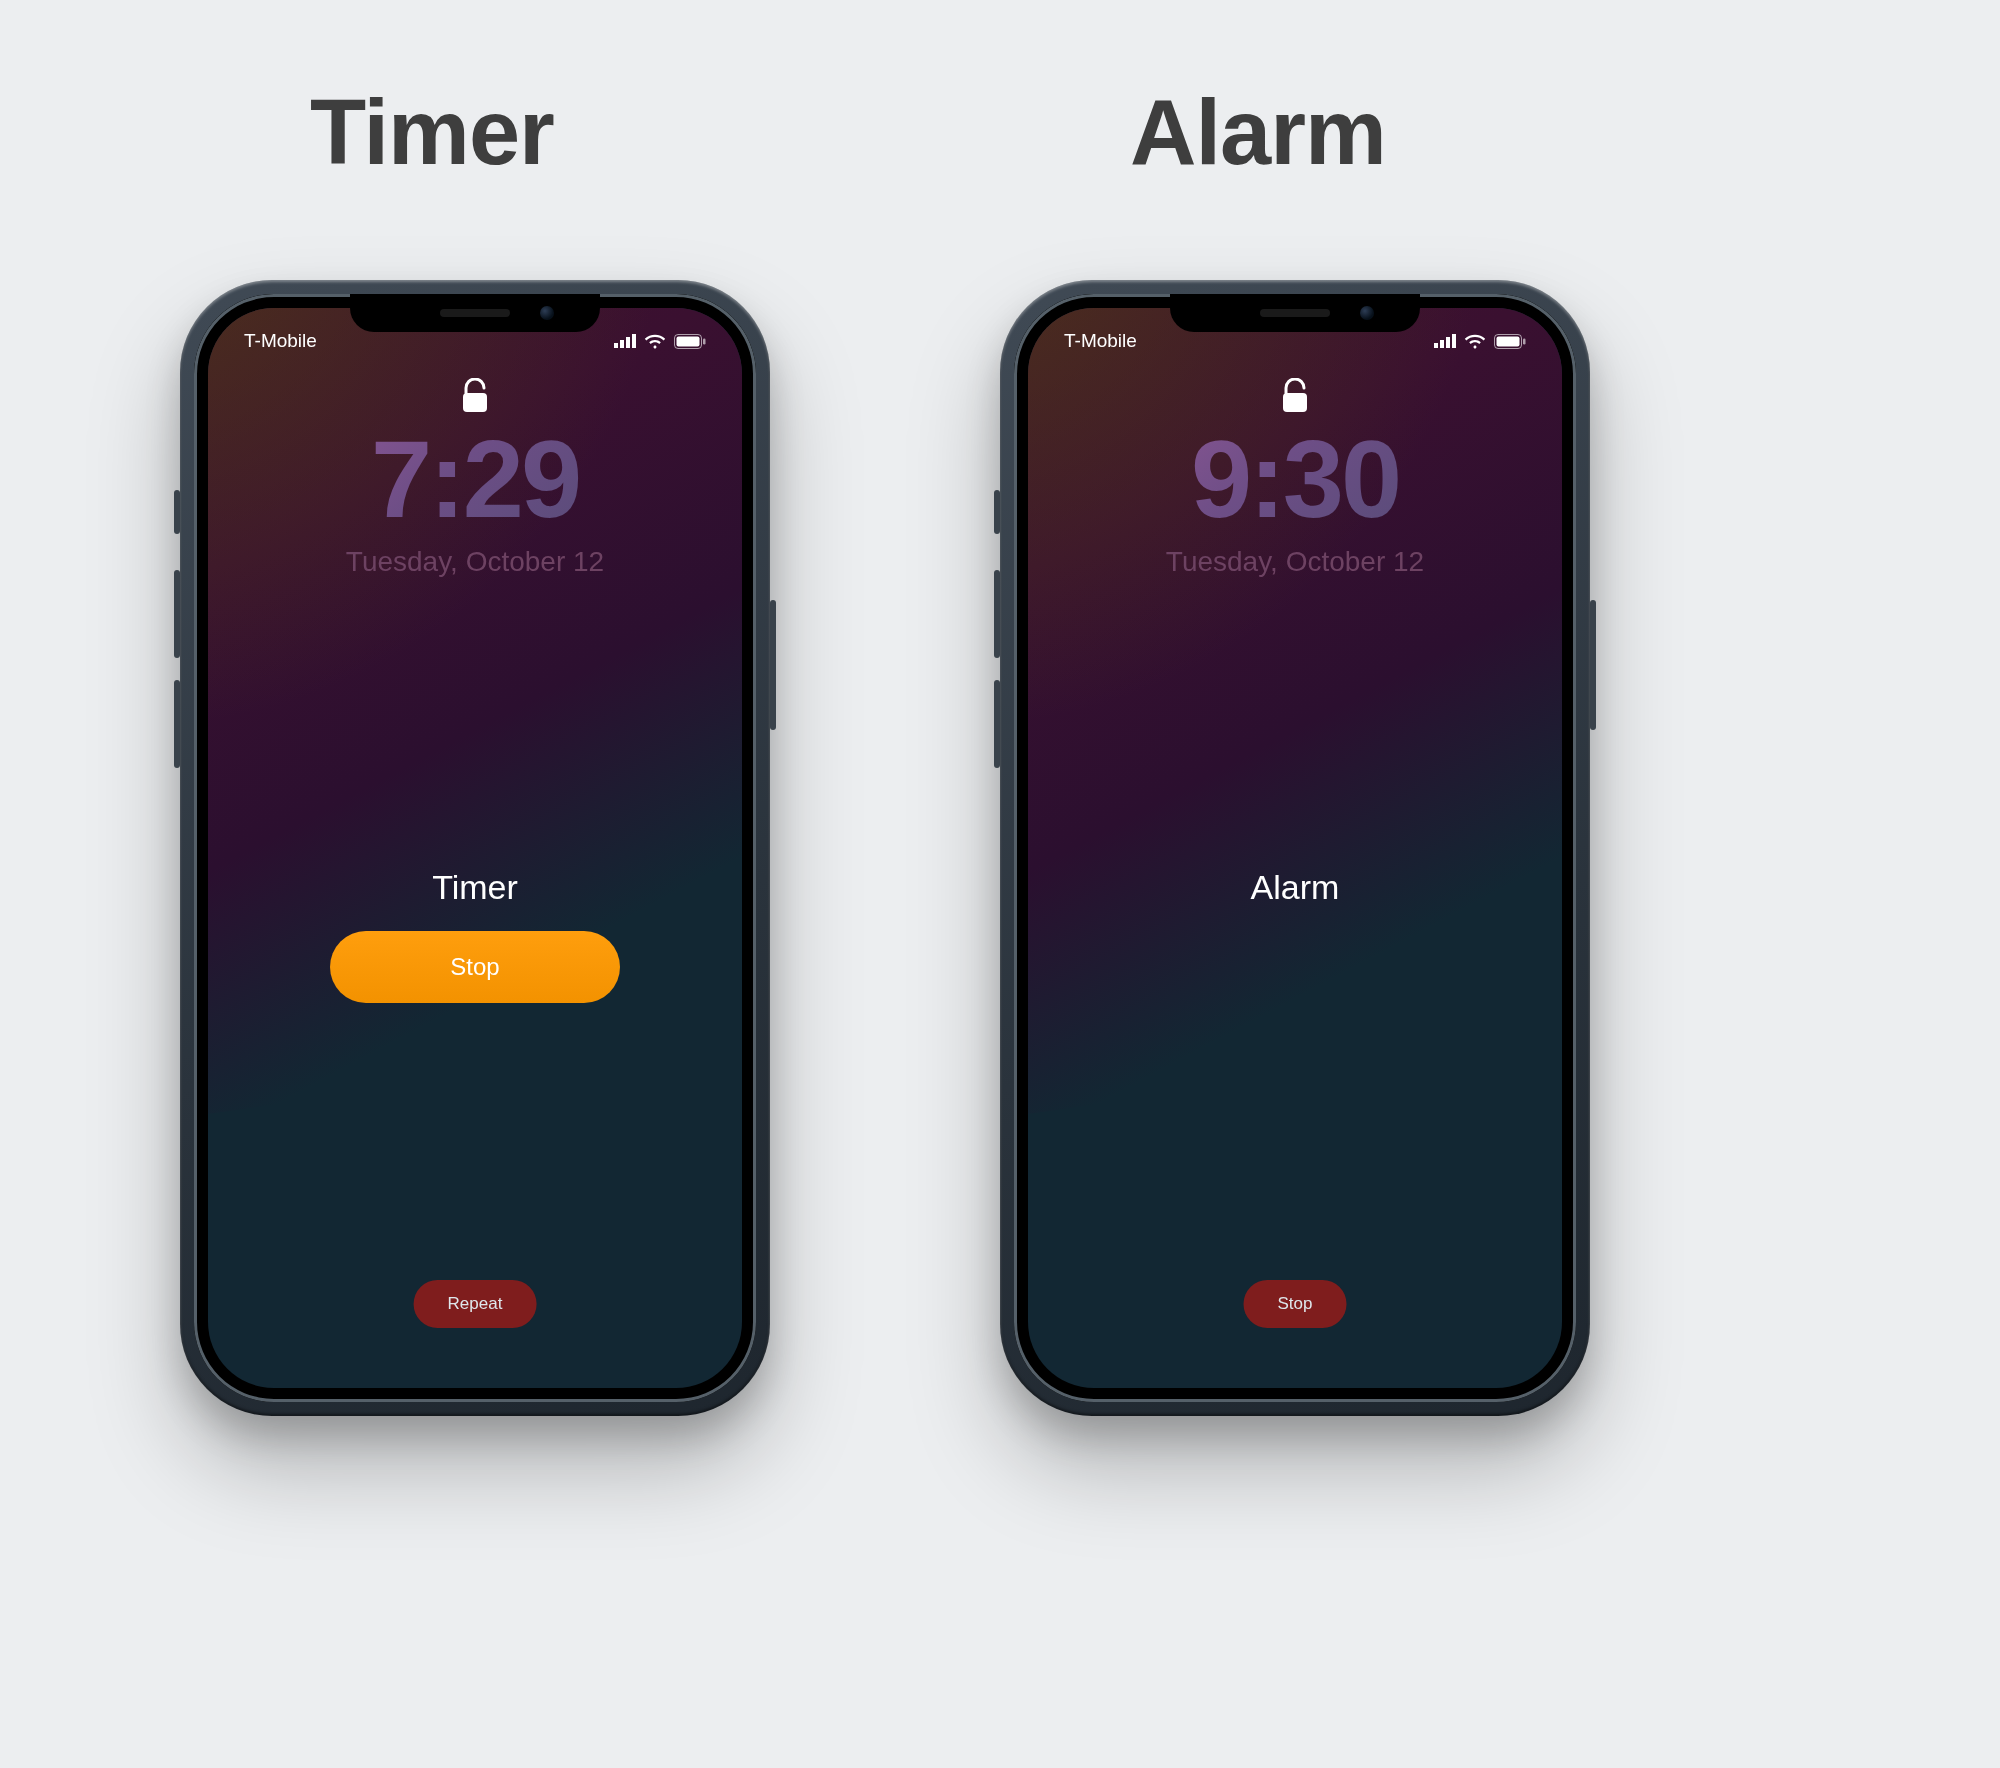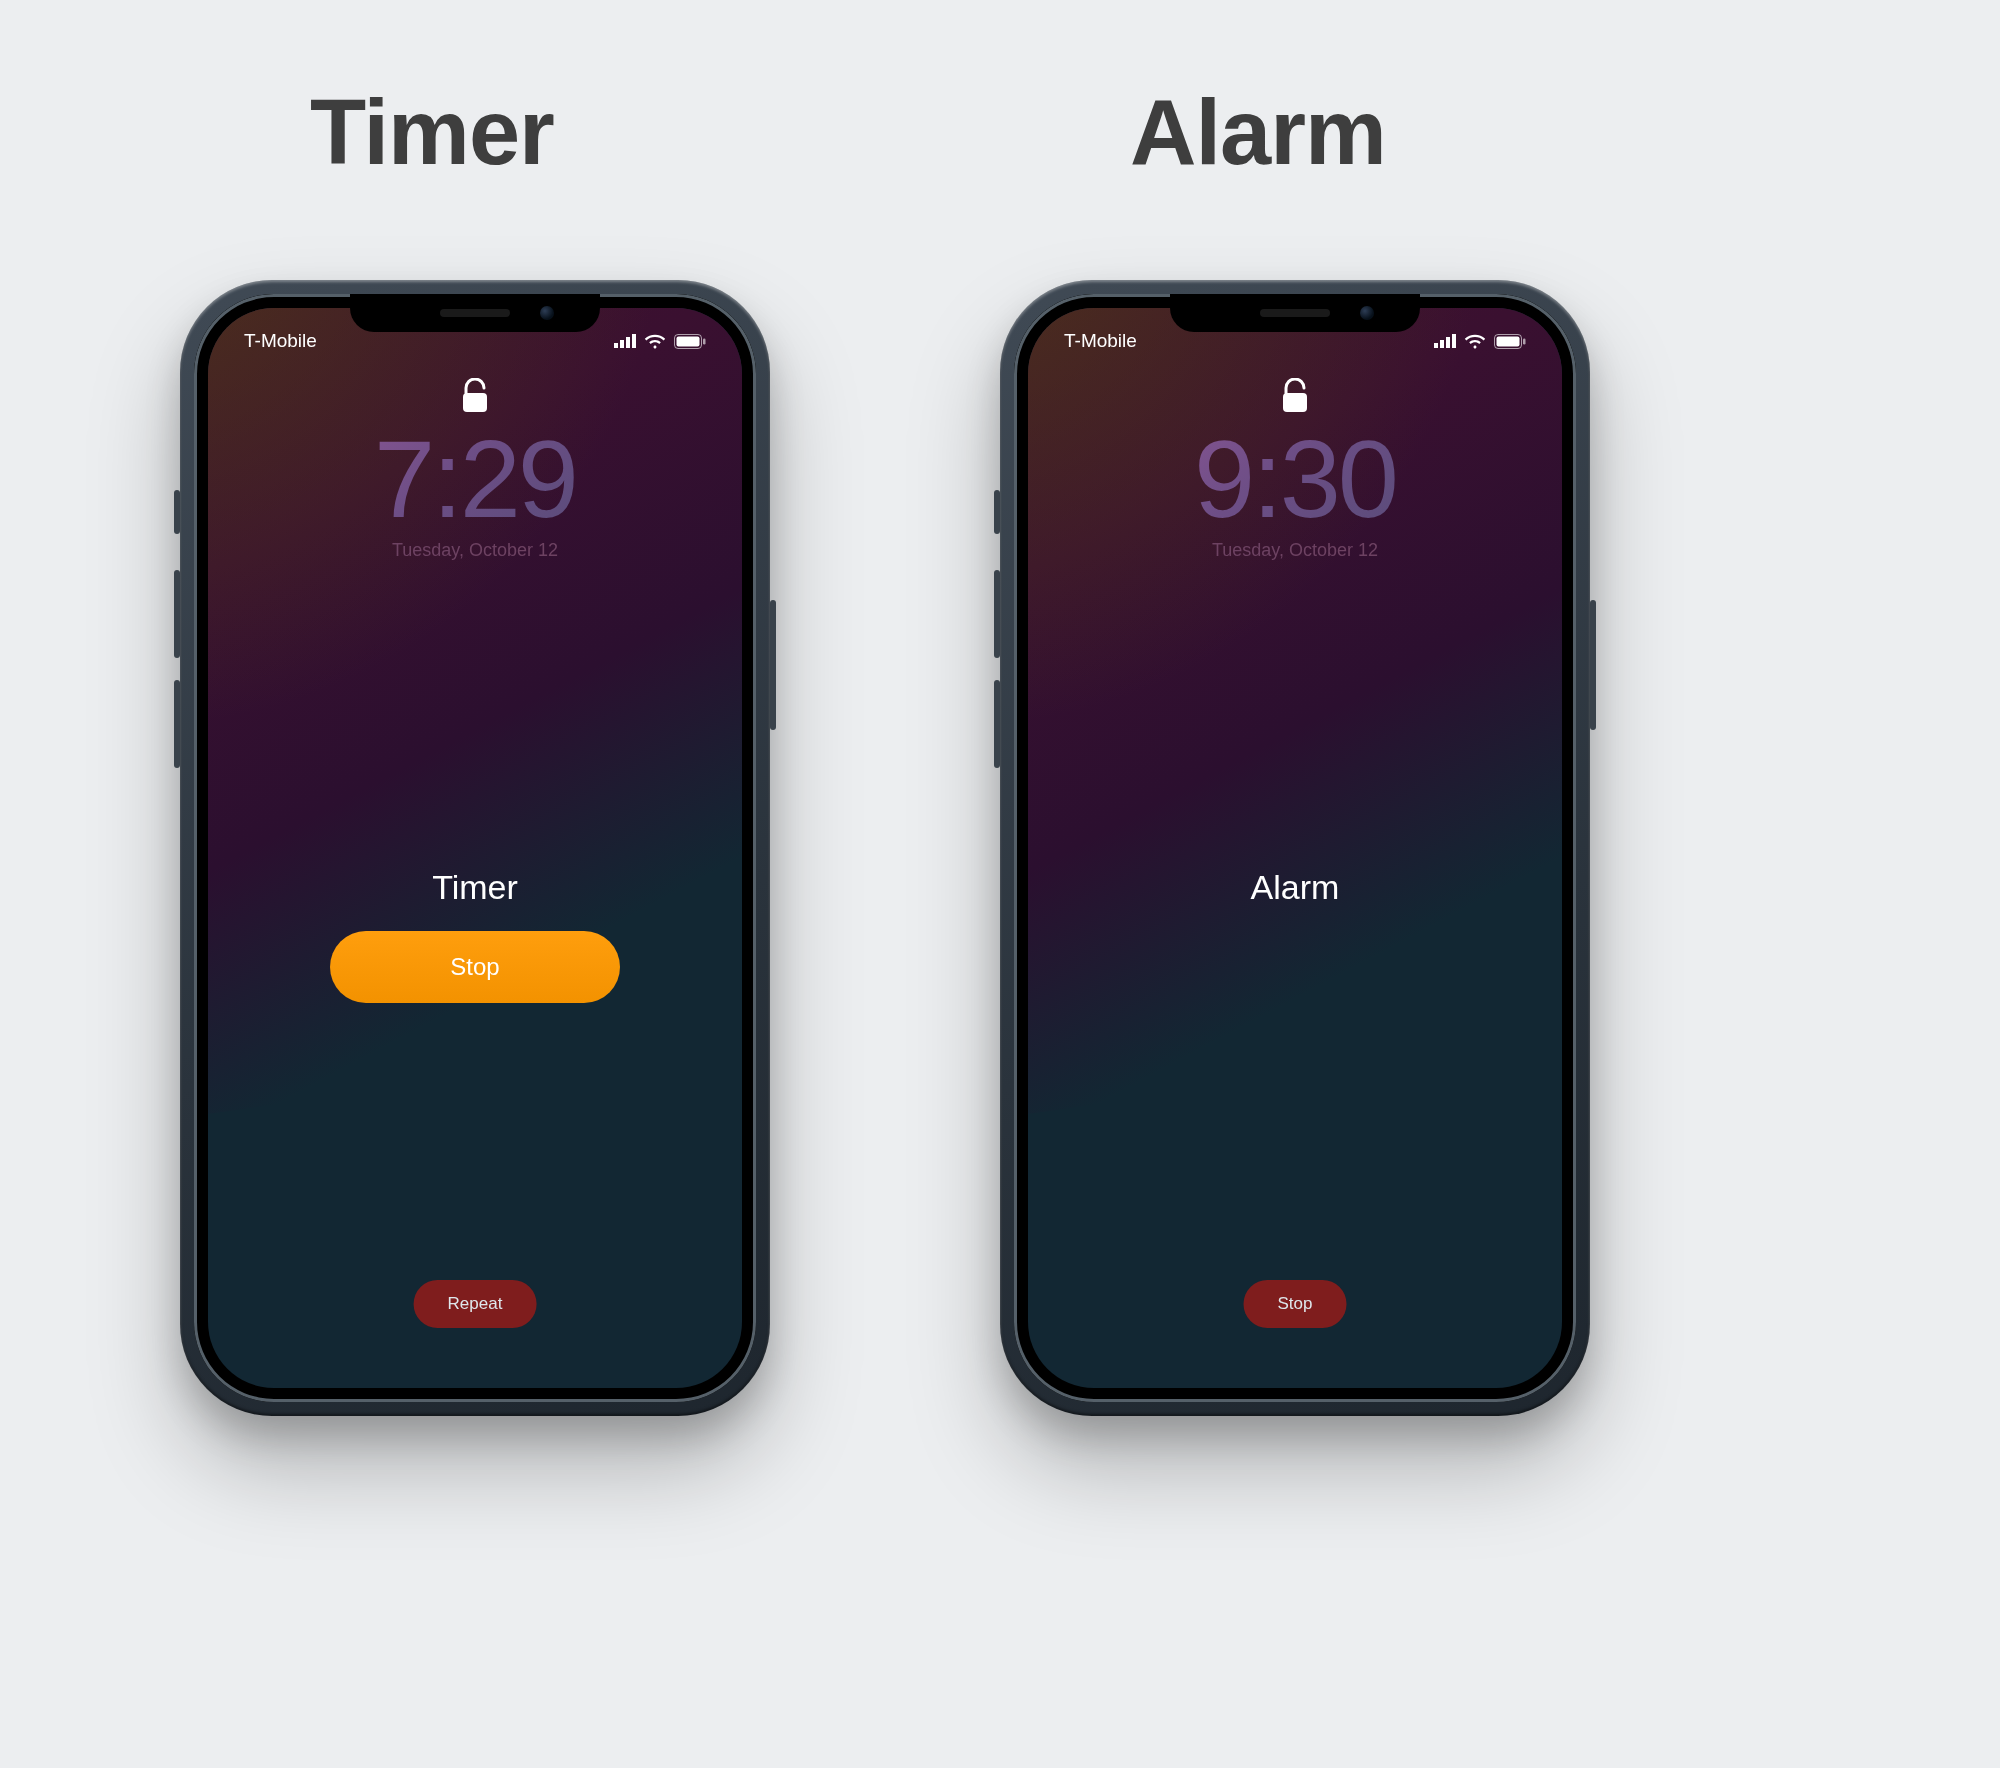--- a/index.html
+++ b/index.html
@@ -139,31 +139,31 @@
   
   .locktime {
     position:absolute;
     top:70px; left:0; right:0;
     text-align:center;
     z-index:4;
   }
   .lock-icon { display:inline-block; margin-bottom:6px; }
   .time {
     font-size:110px;
-    font-weight:400;
+    font-weight:700;
     letter-spacing:-3px;
     background:linear-gradient(140deg,#9b5a9b 0%,#6d4e86 45%,#4b4a70 100%);
     -webkit-background-clip:text;
     background-clip:text;
     color:transparent;
     line-height:1;
   }
   .date {
-    margin-top:6px;
-    font-size:18px;
+    margin-top:12px;
+    font-size:28px;
     font-weight:400;
     color:#6d4262;
   }
 
   
   .center-block{
     position:absolute;
     top:560px; left:0; right:0;
     text-align:center;
     z-index:4;

